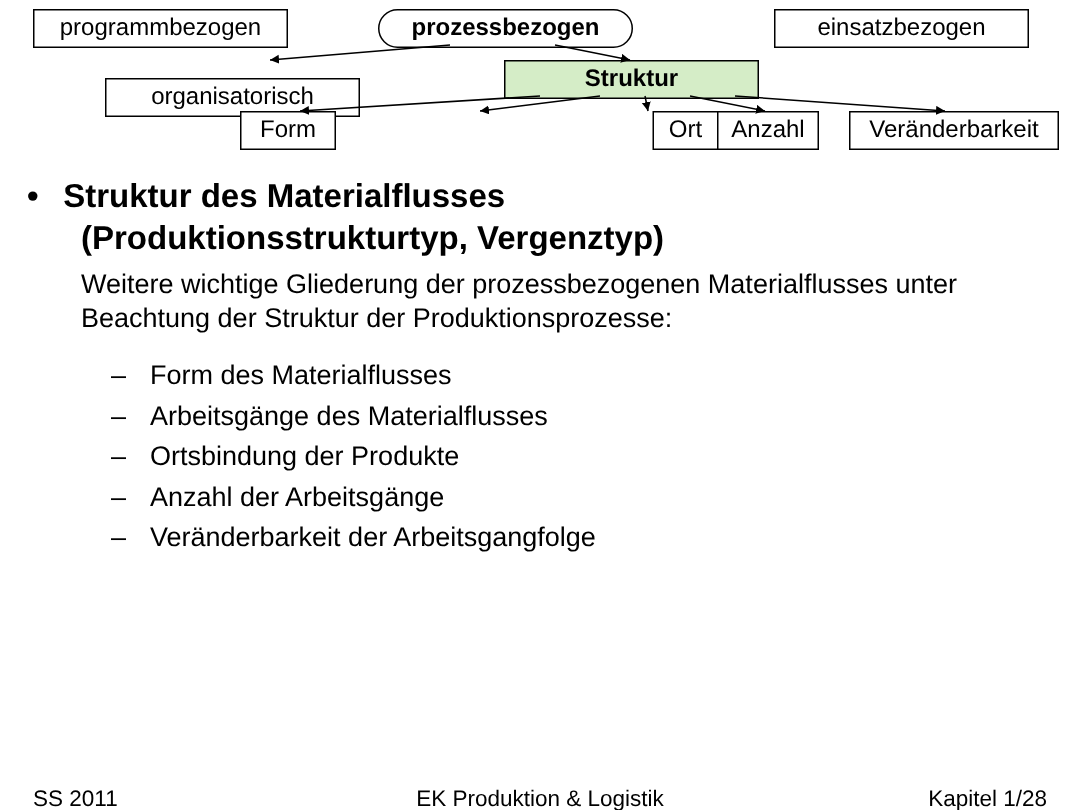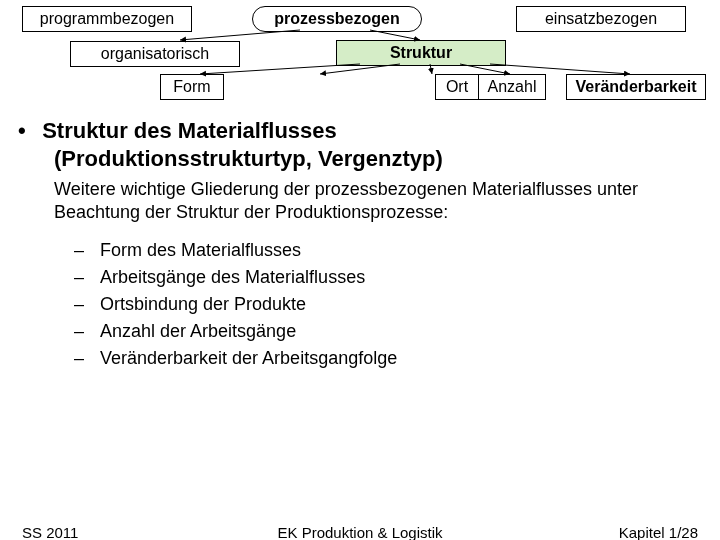--- a/index.html
+++ b/index.html
@@ -26,27 +26,27 @@
     text-align: center;
     padding: 2px 4px;
     background: #fff;
     font-size: 16px;
     line-height: 20px;
   }
   .box.green { background: #d5edc7; }
   .row1-a { left: 22px;  top: 6px;  width: 170px; }
   .row1-b { left: 252px; top: 6px;  width: 170px; font-weight: bold; border-radius: 13px; }
   .row1-c { left: 516px; top: 6px;  width: 170px; }
-  .row2-a { left: 70px;  top: 41px; width: 170px; text-align: center; }
+  .row2-a { left: 70px;  top: 52px; width: 170px; text-align: center; }
   .row2-b { left: 336px; top: 40px; width: 170px; font-weight: bold; }
   .row3-a  { left: 160px; top: 74px; width: 64px; }
   .row3-b  { left: 268px; top: 74px; width: 100px; }
   .row3-c  { left: 412px; top: 74px; width: 44px; margin-left: 23px; }
   .row3-d  { left: 478px; top: 74px; width: 68px; }
-  .row3-e  { left: 566px; top: 74px; width: 140px; font-weight: bold; }
+  .row3-e  { left: 566px; top: 74px; width: 140px; }
   svg.arrows {
     position: absolute;
     left: 0; top: 0;
     width: 720px; height: 110px;
     pointer-events: none;
   }
   .content {
     padding: 0 18px 0 18px;
   }
   .heading {

